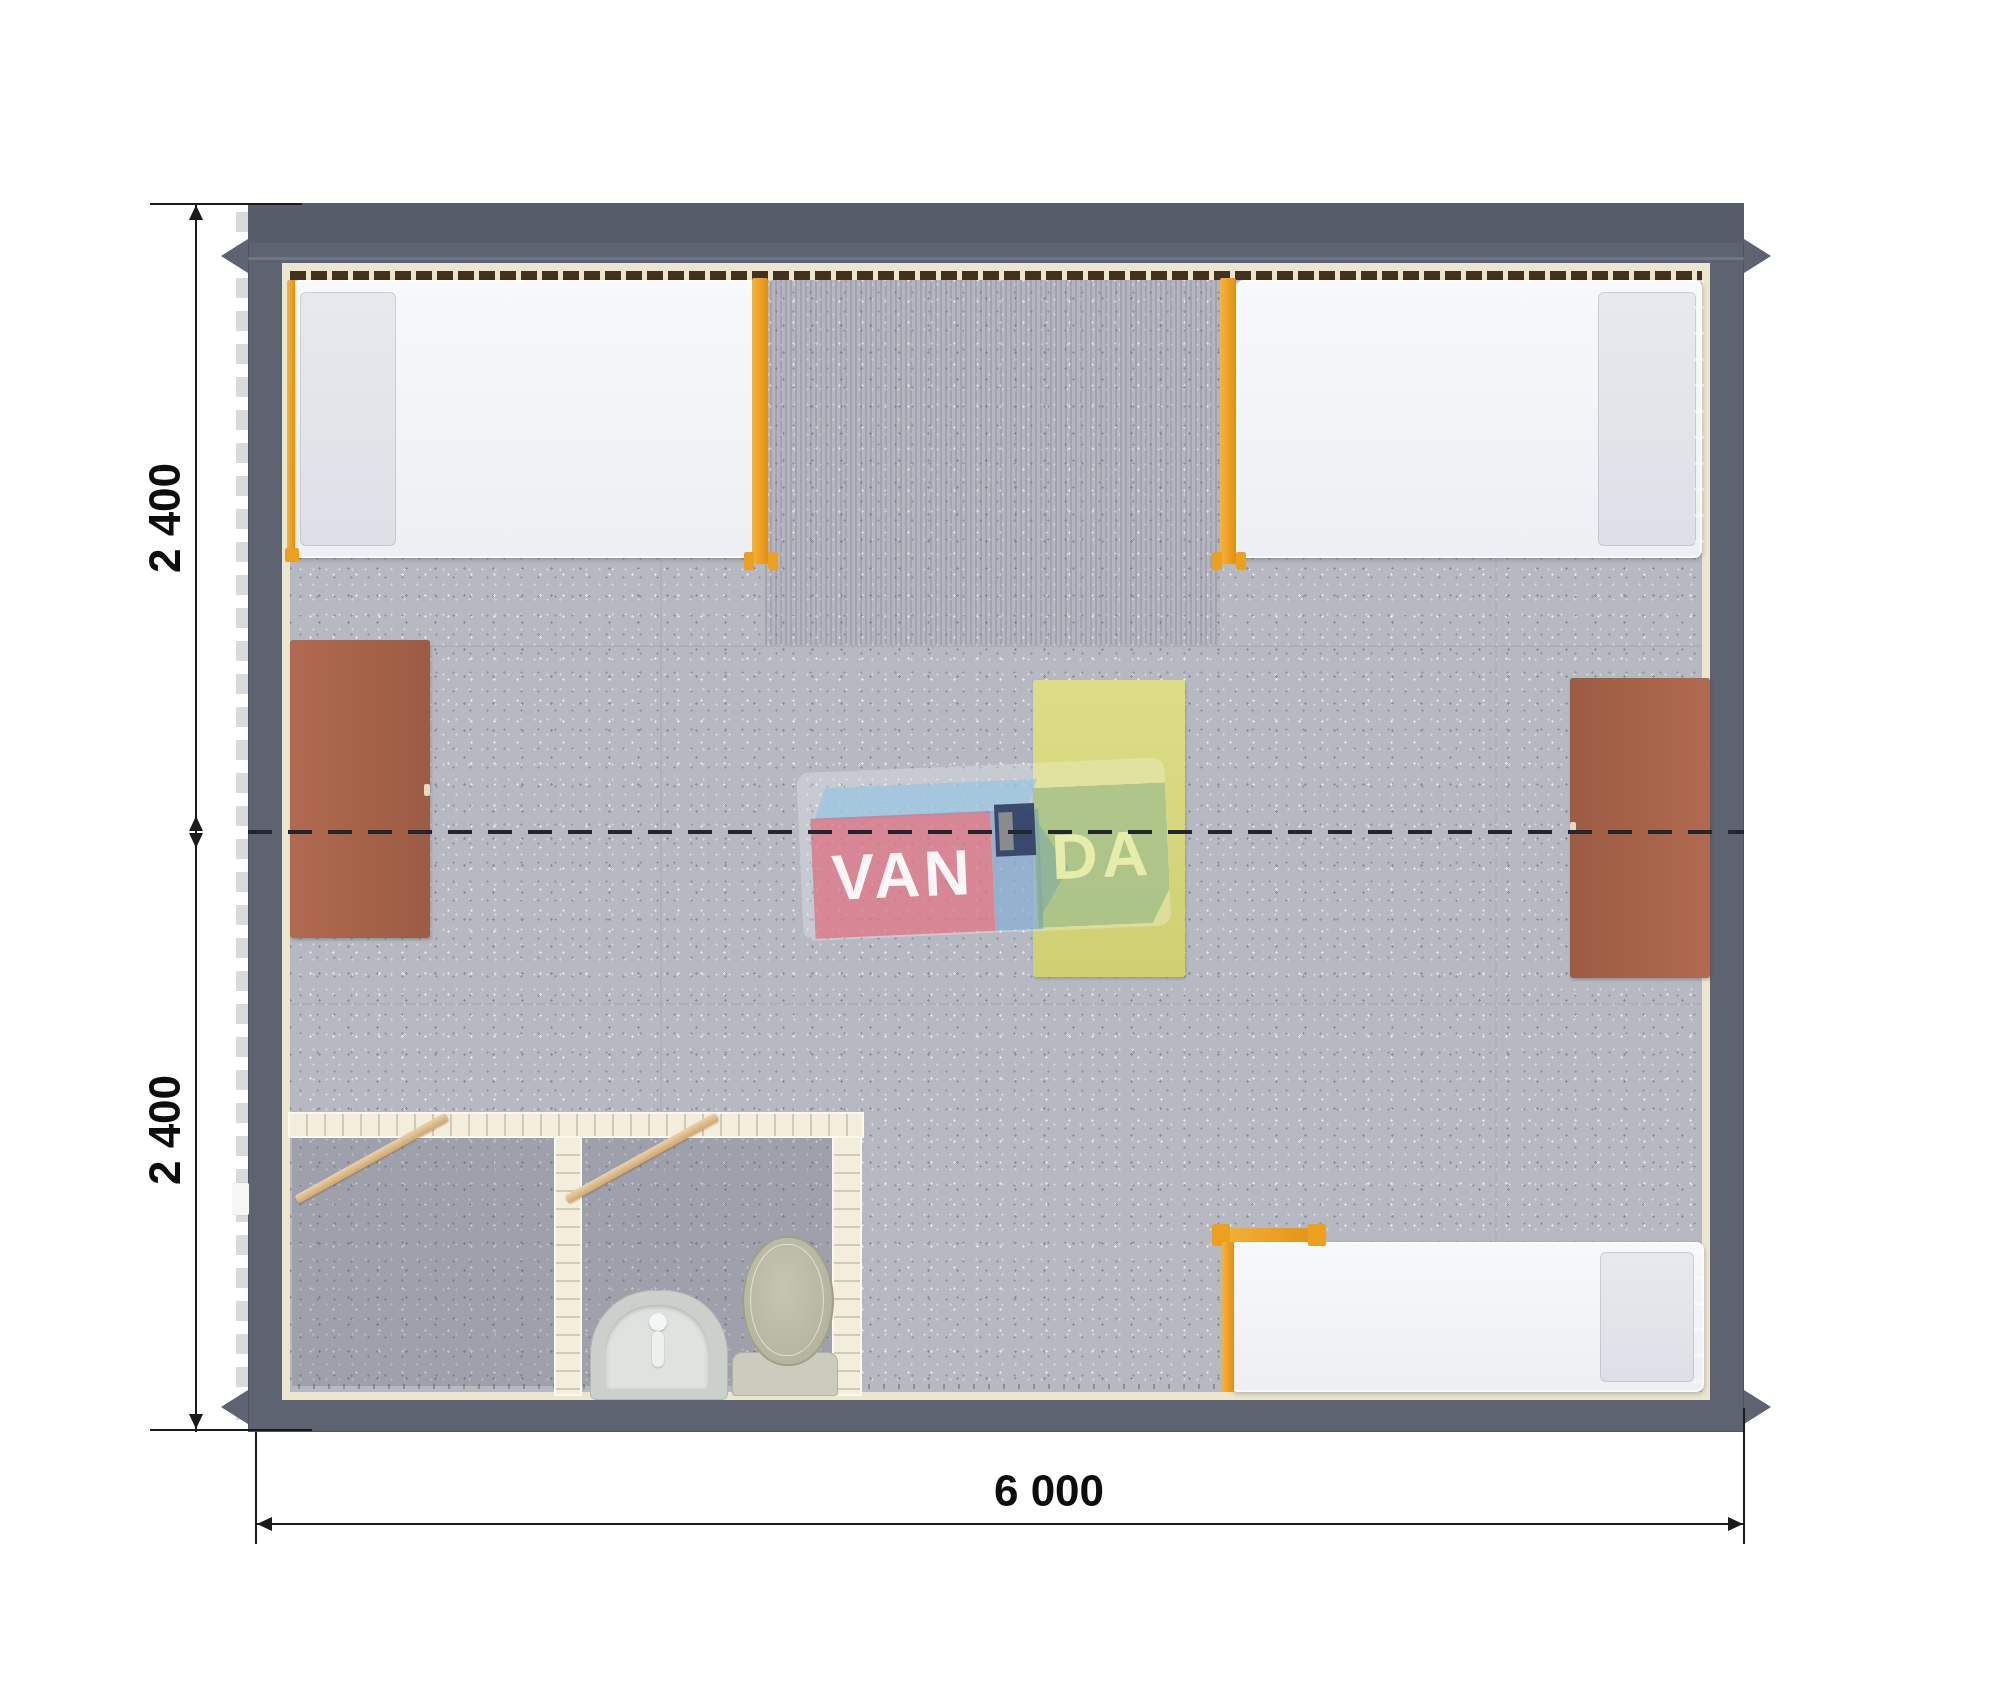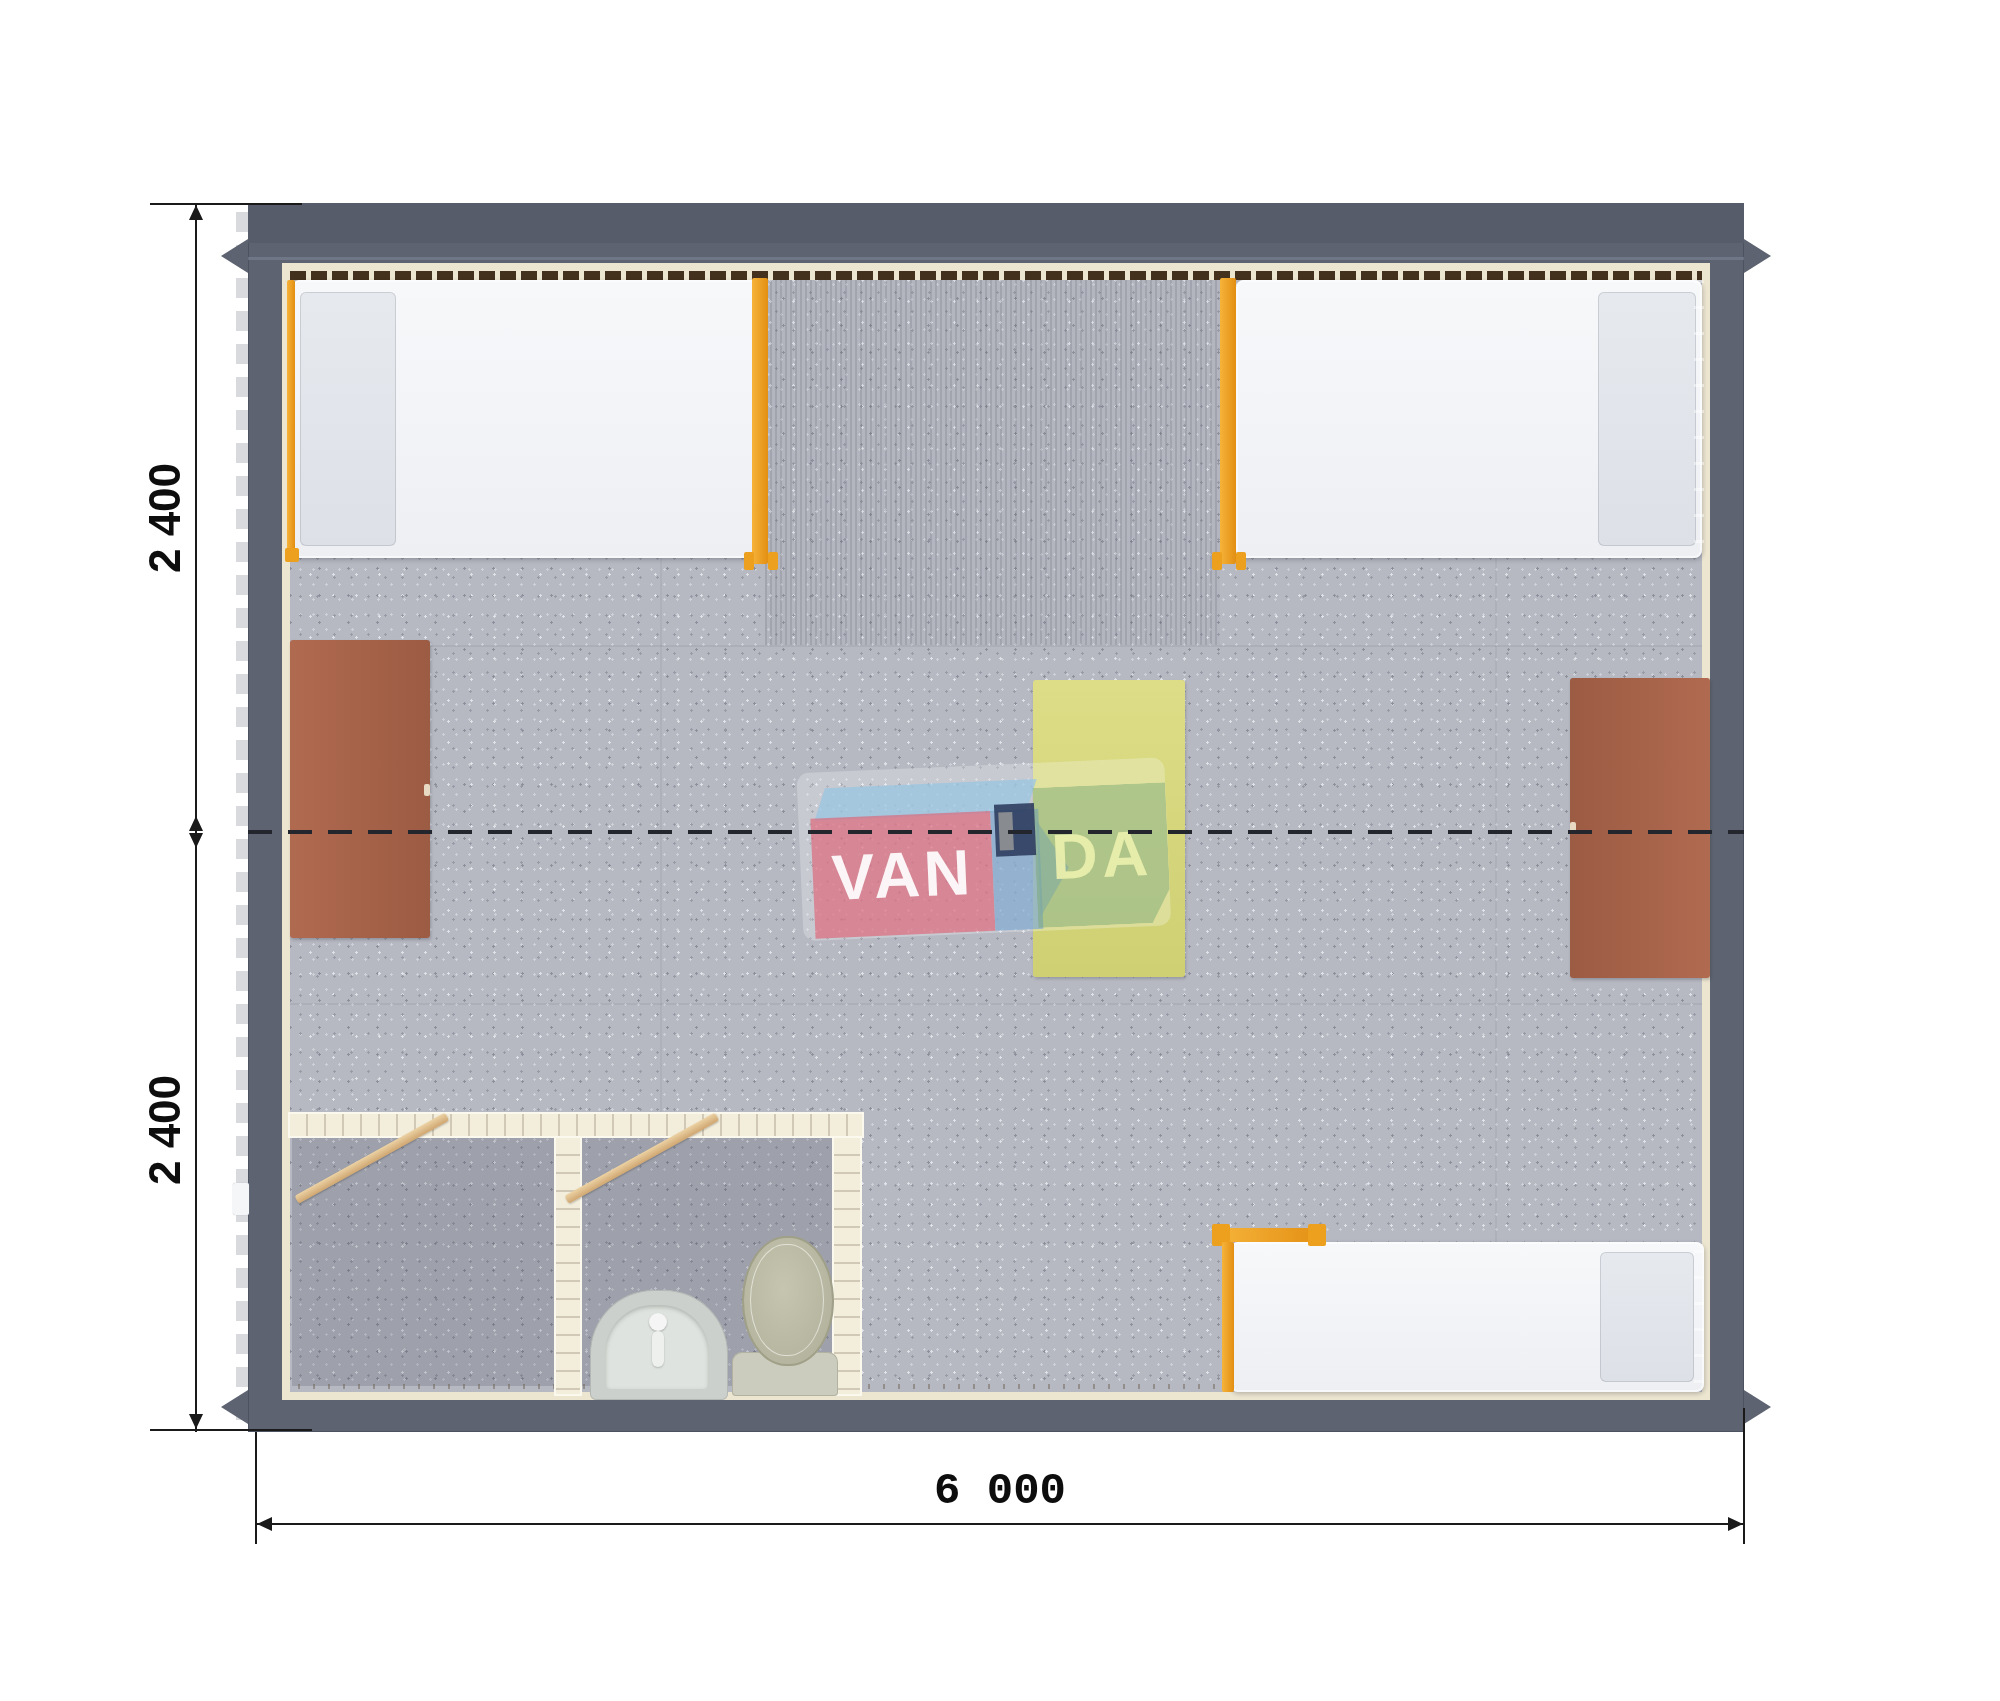--- a/index.html
+++ b/index.html
@@ -207,15 +207,15 @@
   <div class="abs arr arr-down" style="left:189px;top:833px;"></div>
   <div class="abs arr arr-down" style="left:189px;top:1414px;"></div>
   <div class="abs dimtext rot" style="left:65px;top:493px;width:200px;height:50px;">2 400</div>
   <div class="abs dimtext rot" style="left:65px;top:1105px;width:200px;height:50px;">2 400</div>
 
   <div class="abs dimline" style="left:256px;top:1523px;width:1488px;height:2px;"></div>
   <div class="abs dimline" style="left:255px;top:1432px;width:2px;height:112px;"></div>
   <div class="abs dimline" style="left:1743px;top:1408px;width:2px;height:136px;"></div>
   <div class="abs arr arr-left" style="left:257px;top:1517px;"></div>
   <div class="abs arr arr-right" style="left:1728px;top:1517px;"></div>
-  <div class="abs dimtext" style="left:900px;top:1466px;width:200px;height:50px;font-family:Liberation Mono, monospace;">6 000</div>
+  <div class="abs dimtext" style="left:949px;top:1466px;width:200px;height:50px;">6 000</div>
 
 </div>
 
 </body></html>

